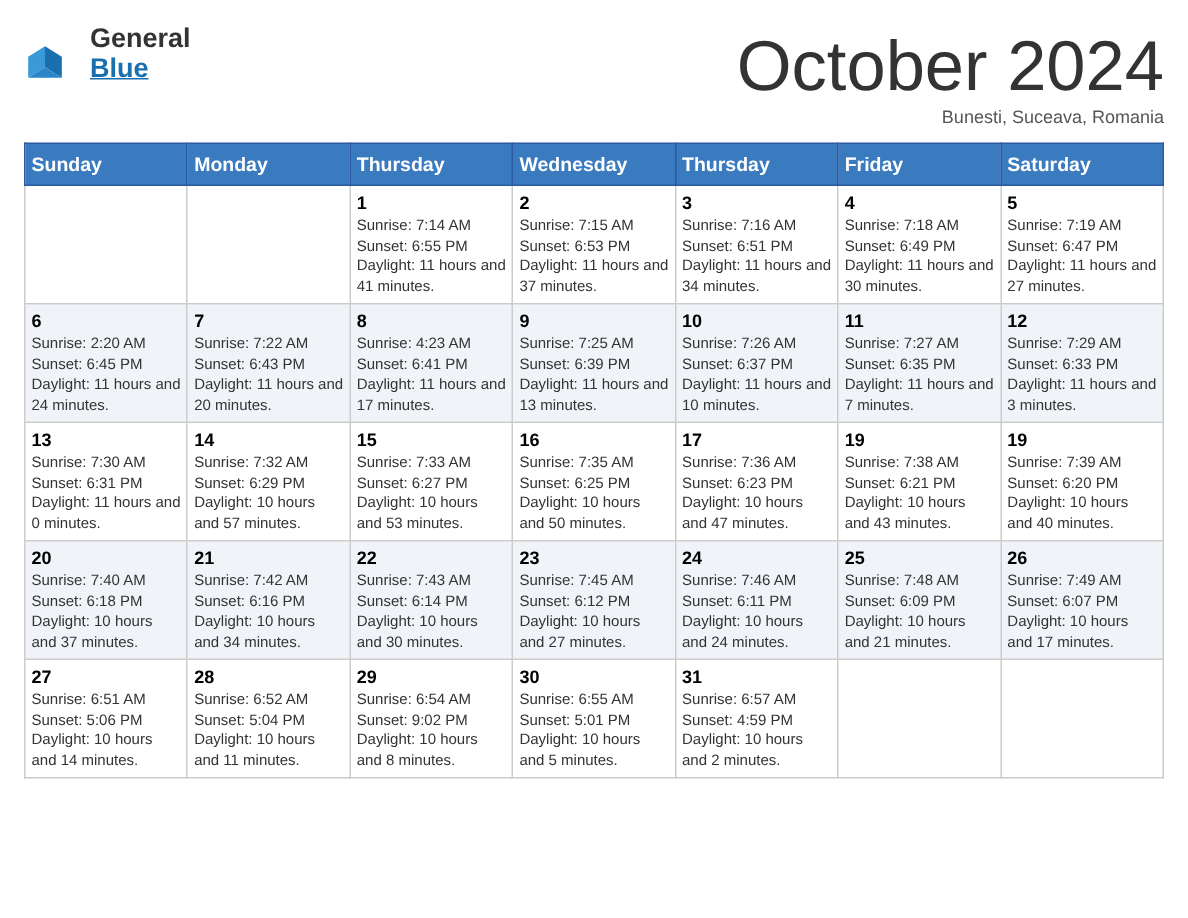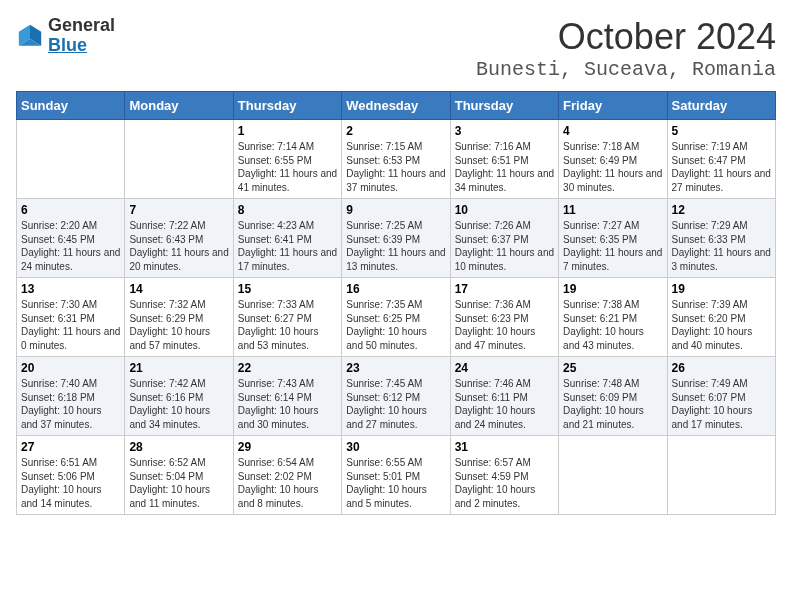--- a/index.html
+++ b/index.html
@@ -11,46 +11,45 @@
       padding: 16px;
     }
     .header {
       display: flex;
       justify-content: space-between;
       align-items: flex-start;
       margin-bottom: 10px;
     }
     .logo {
       display: flex;
-      align-items: center;
-      gap: 4px;
+      align-items: flex-end;
+      gap: 16px;
     }
     .logo-text {
       font-size: 18px;
       font-weight: bold;
       line-height: 1.1;
     }
     .logo-general { color: #333; }
     .logo-blue { color: #1a6faf; text-decoration: underline; }
     .logo-icon {
       width: 28px;
       height: 28px;
     }
     .title-block {
       text-align: right;
     }
     .month-title {
-      font-size: 36px;
+      font-size: 47px;
       font-weight: normal;
       color: #333;
     }
     .location-title {
-      font-size: 20px;
+      font-size: 12px;
       color: #555;
-      font-family: Liberation Mono, monospace;
     }
     table {
       width: 100%;
       border-collapse: collapse;
       font-size: 11px;
       padding-left: 28px;
     }
     thead th {
       background-color: #3a7abf;
       color: #fff;
@@ -297,21 +296,21 @@
         </td>
         <td>
           <span class="day-num">28</span>
           <div class="day-info">Sunrise: 6:52 AM
 Sunset: 5:04 PM
 Daylight: 10 hours and 11 minutes.</div>
         </td>
         <td>
           <span class="day-num">29</span>
           <div class="day-info">Sunrise: 6:54 AM
-Sunset: 2:02 PM
+Sunset: 9:02 PM
 Daylight: 10 hours and 8 minutes.</div>
         </td>
         <td>
           <span class="day-num">30</span>
           <div class="day-info">Sunrise: 6:55 AM
 Sunset: 5:01 PM
 Daylight: 10 hours and 5 minutes.</div>
         </td>
         <td>
           <span class="day-num">31</span>

